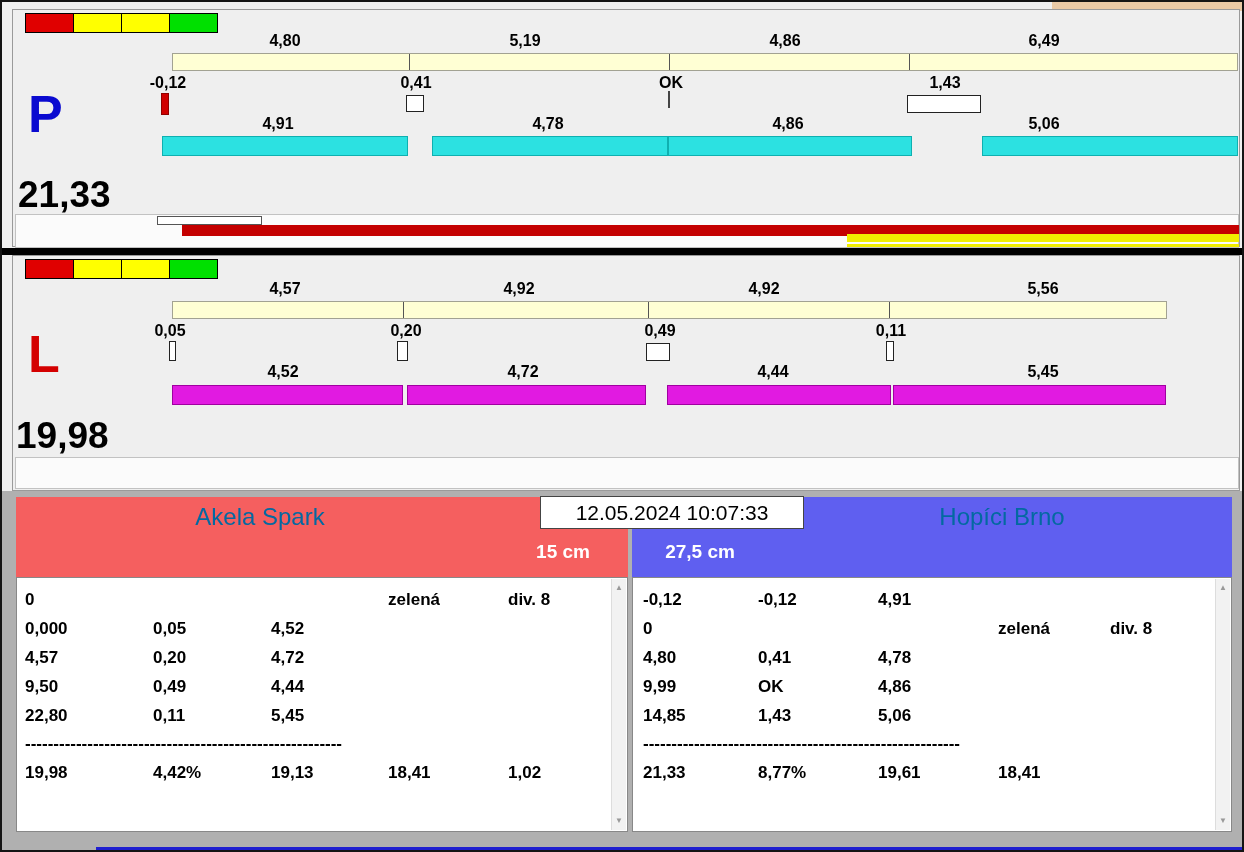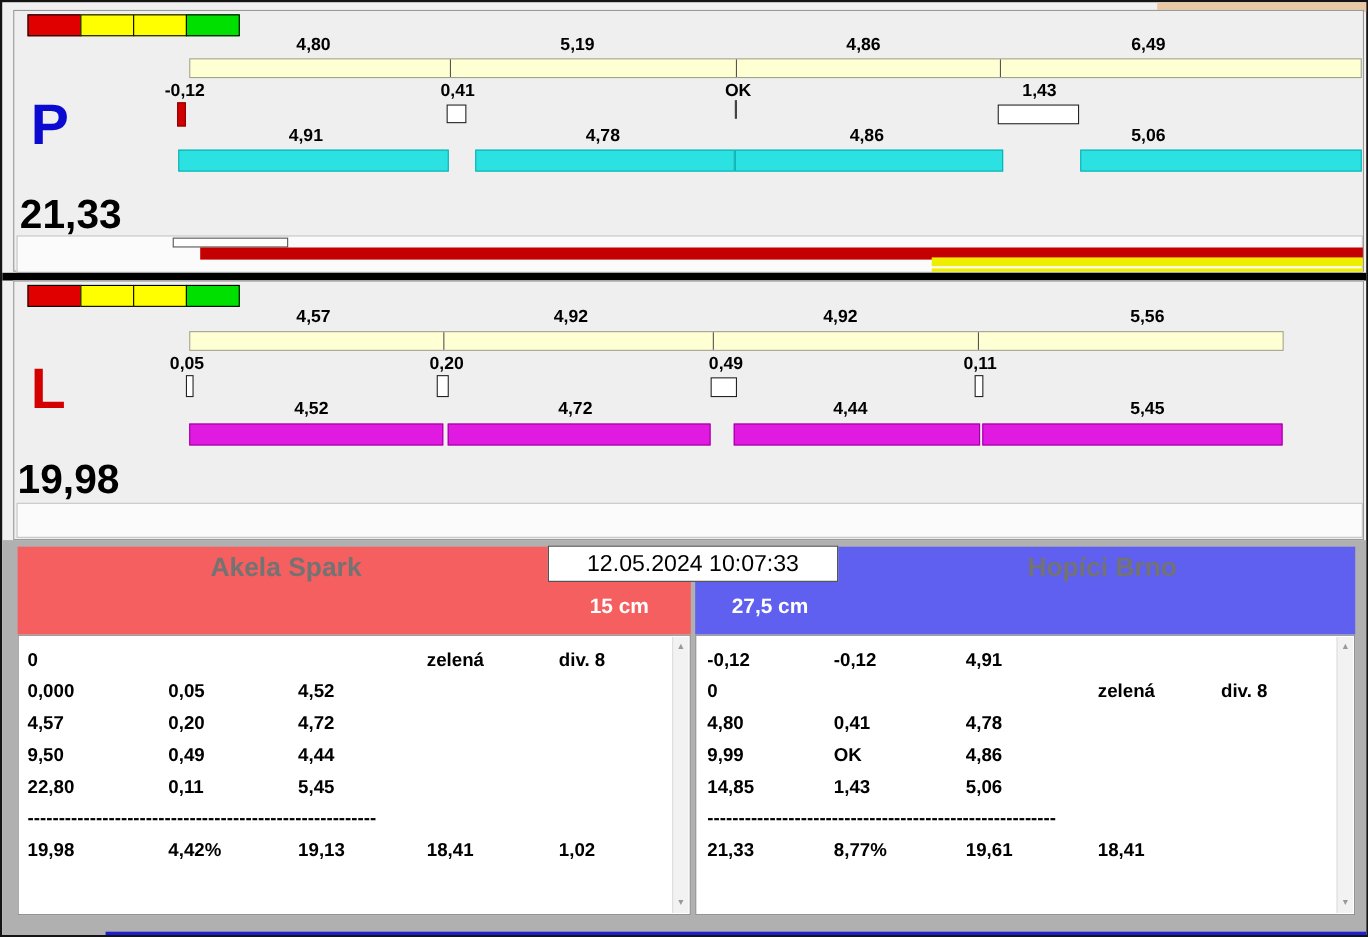--- a/index.html
+++ b/index.html
@@ -40,25 +40,25 @@
   .bar-white  { position:absolute; background:#ffffff; border:1px solid #555; }
 
   .black-sep { position:absolute; left:0; width:1244px; background:#000; }
   .tan-strip { position:absolute; background:#e9c9a5; }
 
   
   .bottom-bg { position:absolute; background:#b0b0b0; }
   .team-hdr { position:absolute; }
   .team-hdr.left-bg  { background:#f55f5f; }
   .team-hdr.right-bg { background:#5f5ff0; }
-  .team-title { position:absolute; text-align:center; font-size:24px; font-weight:bold; color:#737373; }
+  .team-title { position:absolute; text-align:center; font-size:24px; font-weight:normal; color:#0369a1; }
   .team-dogs  { position:absolute; text-align:center; font-size:16px; font-weight:bold; color:#fff; }
   .height-badge { position:absolute; text-align:center; font-size:19px; font-weight:bold; color:#fff; }
   .date-box { position:absolute; background:#fff; border:1px solid #444; text-align:center;
-              font-size:21px; color:#000; line-height:31px; }
+              font-size:21px; color:#000; line-height:31px;margin-left:42px; }
 
   .table { position:absolute; background:#fff; border:1px solid #888; }
   .tbody { position:absolute; top:0; left:0; right:0; bottom:0; padding:7px 22px 4px 8px; }
   .rt .tbody { padding-left:10px; }
   .trow { display:flex; height:29px; align-items:center; font-weight:bold; font-size:17px; color:#000; }
   .lt .c0 { width:128px; } .lt .c1 { width:118px; } .lt .c2 { width:117px; }
   .lt .c3 { width:120px; } .lt .c4 { flex:1; }
   .rt .c0 { width:115px; } .rt .c1 { width:120px; } .rt .c2 { width:120px; }
   .rt .c3 { width:112px; } .rt .c4 { flex:1; }
   .trow.seprow { height:28px; }

